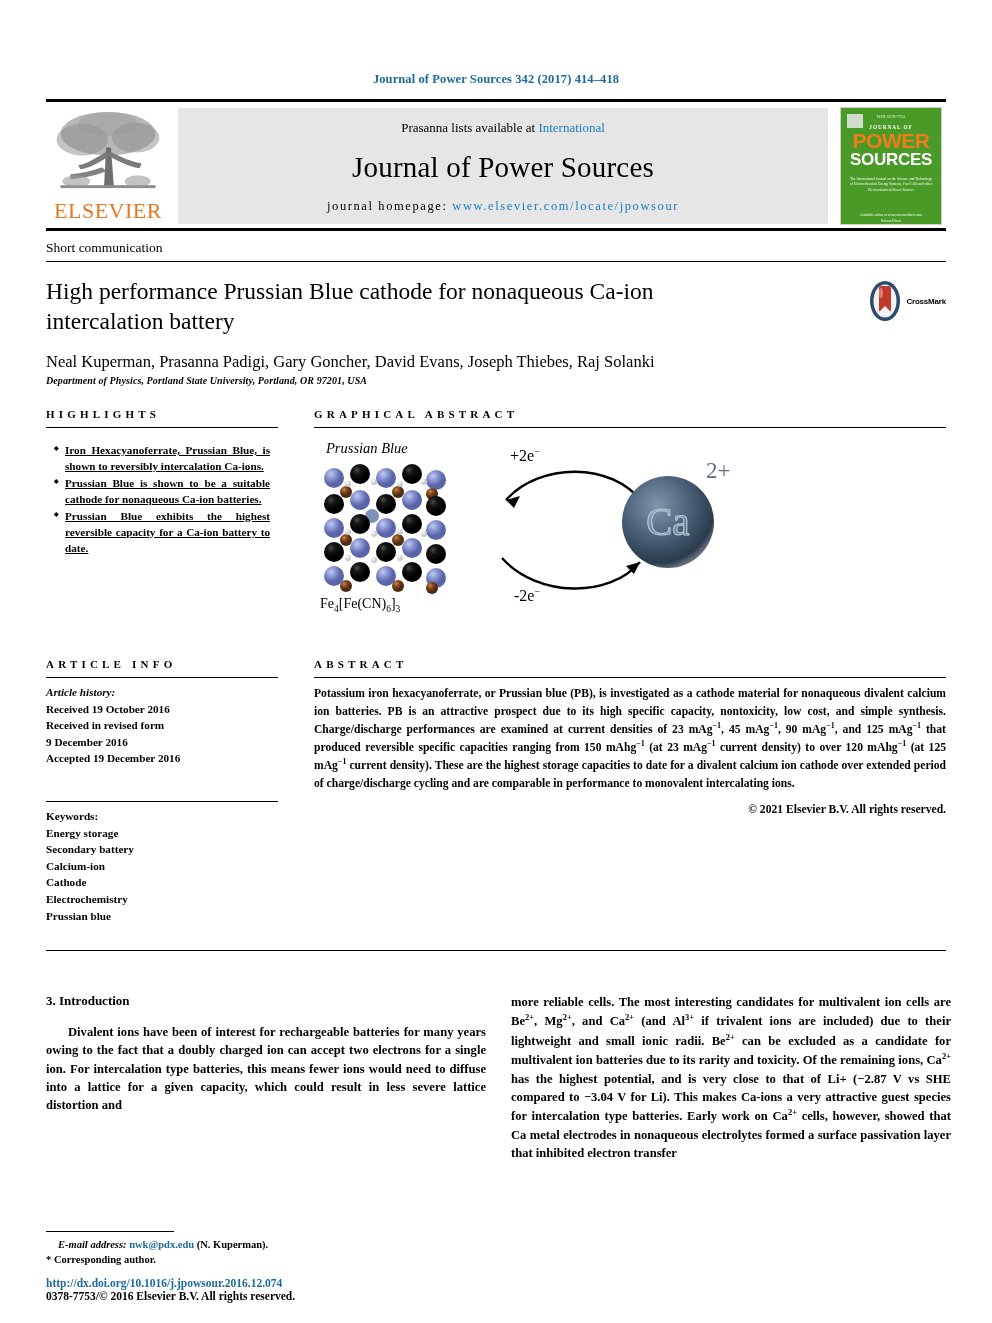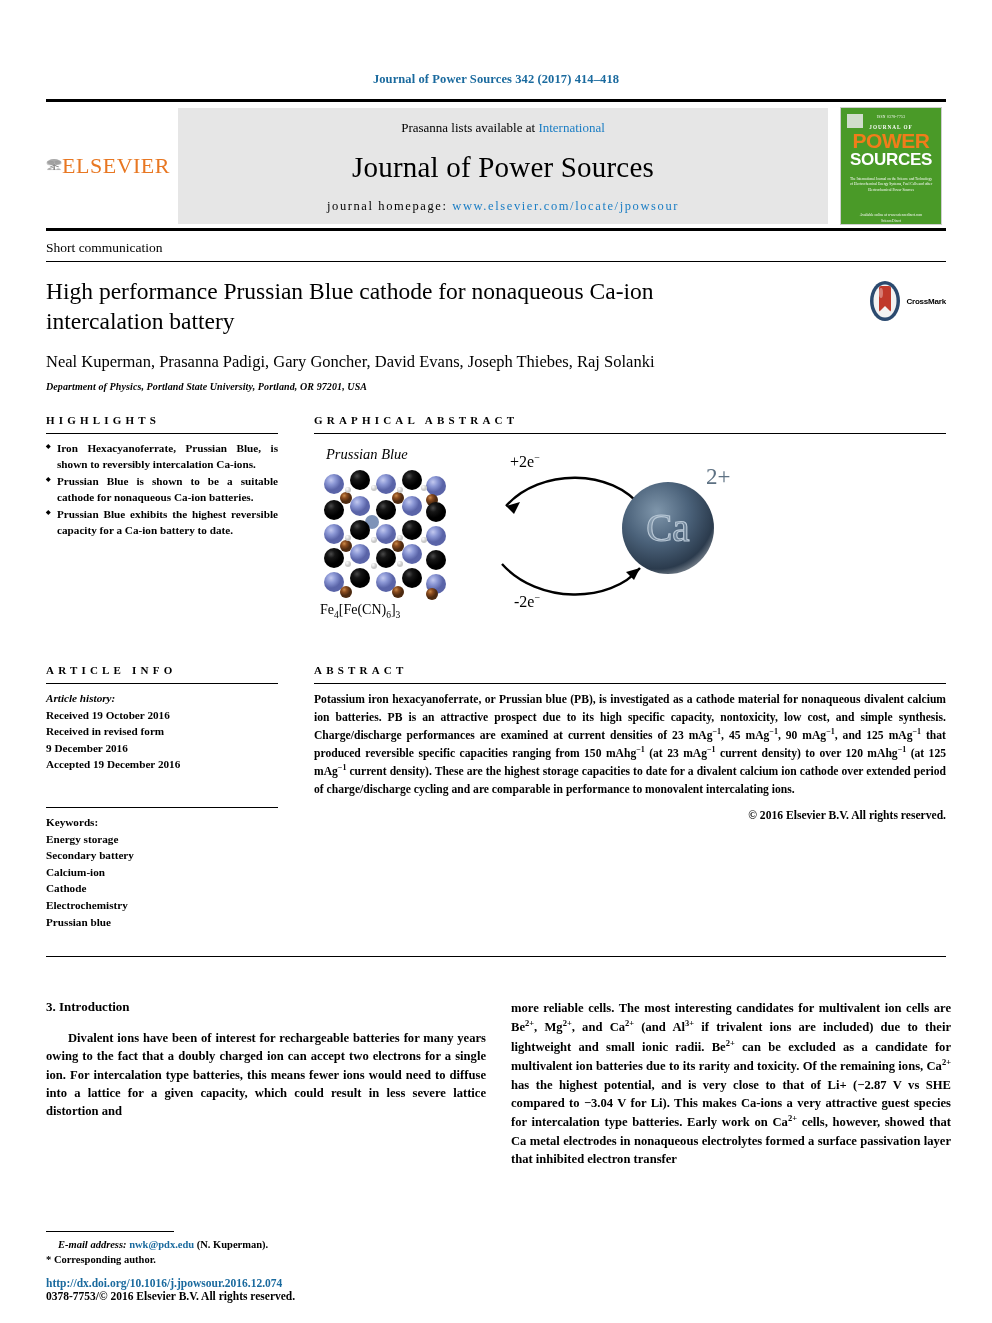--- a/index.html
+++ b/index.html
@@ -30,21 +30,21 @@
     border-top:3px solid #000;
     border-bottom:3px solid #000;
     padding:6px 0 4px 0;
     display:flex;
     align-items:stretch;
     height:132px;
     box-sizing:border-box;
   }
   .elsevier {
     width:124px; flex:0 0 124px;
-    display:flex; 
+    display:flex; flex-direction:column;
     align-items:center; justify-content:flex-end;
     padding-bottom:2px;
   }
   .tree { width:112px; height:92px; }
   .elsevier-word {
     color:#e87722;
     font-family:"Liberation Serif", serif;
     font-size:22px;
     letter-spacing:.5px;
     line-height:1;
@@ -114,36 +114,36 @@
   .crossmark {
     position:absolute; right:0; top:18px;
     display:flex; align-items:center; gap:4px;
   }
   .cm-logo { width:34px; height:42px; }
   .cm-text {
     font-family:"Liberation Sans", sans-serif;
     font-weight:bold; font-size:8px; letter-spacing:-.2px;
   }
   .authors { font-size:16.5px; margin-top:16px; }
-  .affil { font-size:10px; font-style:italic; font-weight:bold; margin-top:9px; letter-spacing:.1px;}
+  .affil { font-size:10px; font-style:italic; font-weight:bold; margin-top:3px; letter-spacing:.1px;}
 
   
   .infowrap { margin:0 46px; padding-top:22px; display:flex; }
   .col-left { width:232px; flex:0 0 232px; }
   .col-right { flex:1 1 auto; margin-left:36px; }
 
   .sechead {
     font-family:"Liberation Serif", serif;
     font-weight:bold;
     font-size:11px;
     letter-spacing:4.2px;
     margin-bottom:7px;
   }
   .rule { border-top:1.6px solid #000; }
-  .hl-list { margin:0; padding:7px 0 0 0; list-style:none; }
+  .hl-list { margin:8px; padding:7px 0 0 0; list-style:none;text-decoration:underline; }
   .hl-list li {
     font-size:11.2px; line-height:1.42; text-align:justify;
     font-weight:bold;
     position:relative; padding-left:11px; margin-bottom:1px;
   }
   .hl-list li:before {
     content:"\25C6"; position:absolute; left:0; top:0;
     font-size:6px; line-height:1.9;
   }
   .ai-body { padding-top:6px; font-size:11.2px; line-height:1.48; font-weight:bold;}
@@ -443,21 +443,21 @@
         <div>Prussian blue</div>
       </div>
     </div>
 
     <div class="col-right">
       <div class="sechead">ABSTRACT</div>
       <div class="rule"></div>
       <div class="abs-body">
         <span>Potassium iron hexacyanoferrate, or Prussian blue (PB), is investigated as a cathode material for nonaqueous divalent calcium ion batteries. PB is an attractive prospect due to its high specific capacity, nontoxicity, low cost, and simple synthesis. Charge/discharge performances are examined at current densities of 23 mAg</span><sup>−1</sup><span>, 45 mAg</span><sup>−1</sup><span>, 90 mAg</span><sup>−1</sup><span>, and 125 mAg</span><sup>−1</sup><span> that produced reversible specific capacities ranging from 150 mAhg</span><sup>−1</sup><span> (at 23 mAg</span><sup>−1</sup><span> current density) to over 120 mAhg</span><sup>−1</sup><span> (at 125 mAg</span><sup>−1</sup><span> current density). These are the highest storage capacities to date for a divalent calcium ion cathode over extended period of charge/discharge cycling and are comparable in performance to monovalent intercalating ions.</span>
       </div>
-      <div class="copy">© 2016 Elsevier B.V. All rights reserved.</div>
+      <div class="copy">© 2021 Elsevier B.V. All rights reserved.</div>
     </div>
   </div>
 
   <div class="mid-rule"></div>
 
   <div class="bodywrap">
     <div class="bcol">
       <div class="h2">3. Introduction</div>
       <div class="para indent">Divalent ions have been of interest for rechargeable batteries for many years owing to the fact that a doubly charged ion can accept two electrons for a single ion. For intercalation type batteries, this means fewer ions would need to diffuse into a lattice for a given capacity, which could result in less severe lattice distortion and</div>
     </div>

